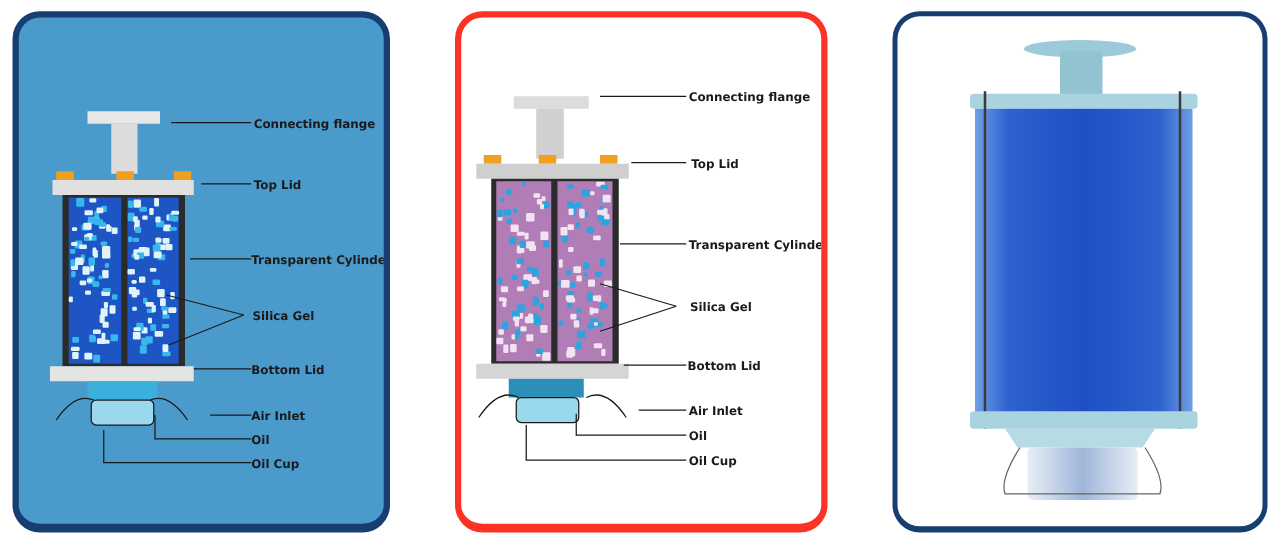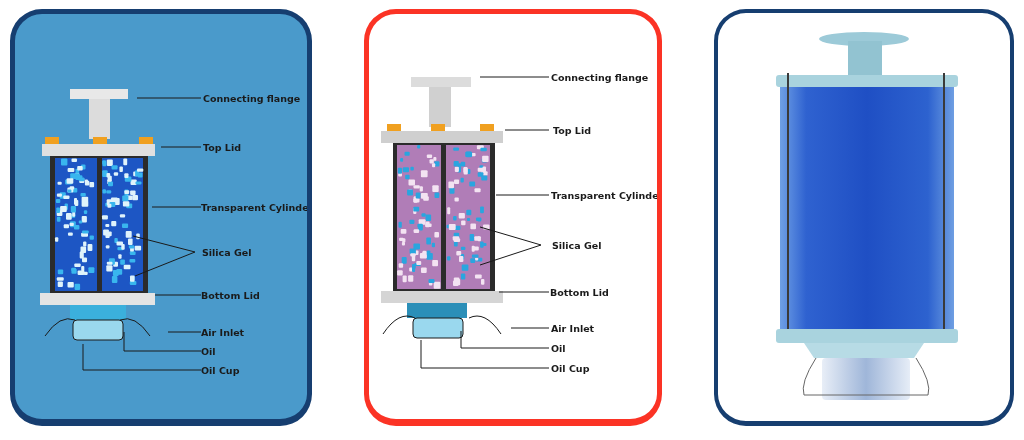--- a/index.html
+++ b/index.html
@@ -1,18 +1,18 @@
 <!DOCTYPE html>
 <html><head>
 <meta charset="utf-8">
 <style>
   html, body { margin: 0; padding: 0; background: #ffffff; }
   body { width: 1024px; height: 440px; position: relative; overflow: hidden;
          font-family: "DejaVu Sans", sans-serif; }
-  .panel { position: absolute; box-sizing: border-box; border-radius: 32px; overflow: hidden; }
+  .panel { position: absolute; box-sizing: border-box; border-radius: 22px; overflow: hidden; }
   #p1 { left: 10px; top: 9px; width: 302px; height: 417px; background: #4a9acb; border: 5px solid #163e70; border-bottom-width: 7px; }
   #p2 { left: 364px; top: 9px; width: 298px; height: 417px; background: #ffffff; border: 5px solid #fb3325; border-bottom-width: 7px; }
   #p3 { left: 714px; top: 9px; width: 300px; height: 417px; background: #ffffff; border: 4px solid #163e70; border-bottom-width: 5px; }
   svg { position: absolute; left: 0; top: 0; }
   .lbl { font-family: "DejaVu Sans", sans-serif; font-size: 9.5px; font-weight: bold; }
 </style>
 </head>
 <body>
 
 <div id="p1" class="panel">

